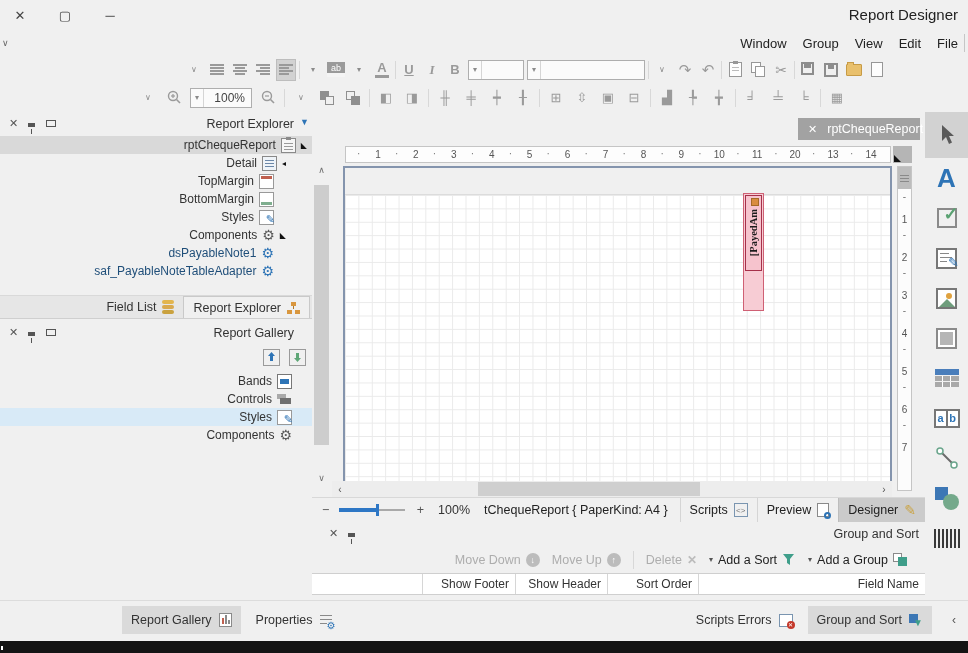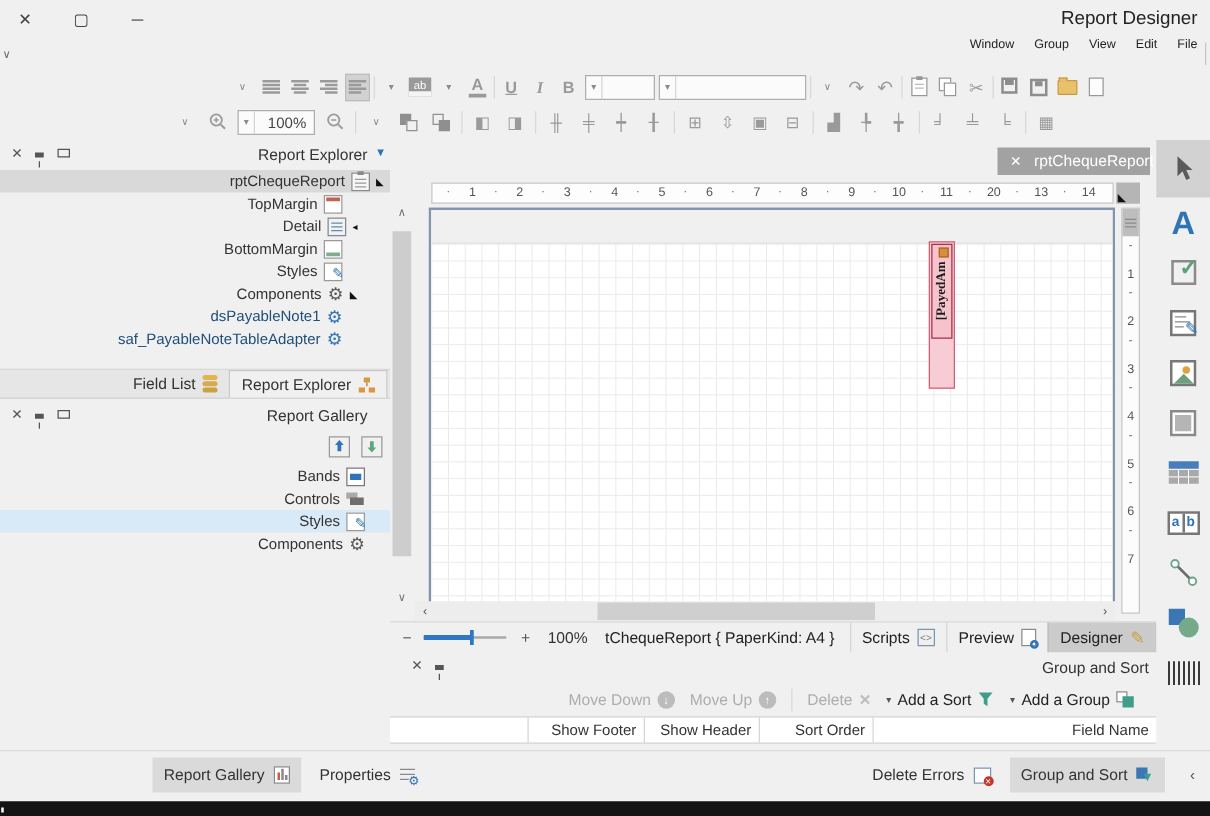--- a/index.html
+++ b/index.html
@@ -6,21 +6,21 @@
 html,body{width:968px;height:653px}
 body{position:relative;background:#f0f0f0;font-family:"Liberation Sans",sans-serif;font-size:12px;color:#333;overflow:hidden}
 .abs{position:absolute}
 .sep{width:1px;height:18px;background:#d8d8d8;flex:0 0 1px}
 .glyph{color:#9a9a9a;font-size:14px;line-height:1}
 
 .titlebar{left:0;top:0;width:968px;height:30px}
 .winbtn{position:absolute;top:5px;width:20px;height:20px;display:flex;align-items:center;justify-content:center;color:#444;font-size:13px;cursor:default}
 .title-text{position:absolute;right:10px;top:6px;font-size:15px;color:#222}
 .menubar{left:0;top:30px;width:968px;height:26px}
-.menu-items{position:absolute;right:10px;top:0;height:26px;display:flex;gap:16px;font-size:10px;color:#222}
+.menu-items{position:absolute;right:10px;top:0;height:26px;display:flex;align-items:center;gap:16px;font-size:13px;color:#222}
 .menu-sep{position:absolute;right:3px;top:4px;width:1px;height:18px;background:#c6c6c6}
 .ov-chev{position:absolute;left:2px;top:8px;color:#666;font-size:9px}
 
 .toolbar{height:27px;display:flex;align-items:center;gap:3px}
 .tb1{left:184px;top:56px;width:784px}
 .tb2{left:138px;top:84px;width:830px;gap:6px}
 .tbi{height:22px;min-width:20px;display:flex;align-items:center;justify-content:center;color:#9a9a9a;font-size:13px;flex:0 0 auto}
 .tbi.sel{background:#d2d2d2;border:1px solid #bdbdbd}
 .bars{width:14px;height:11px;display:flex;flex-direction:column;justify-content:space-between}
 .bars i{height:2px;background:#9a9a9a;display:block}
@@ -306,34 +306,34 @@
     <div class="tree-row selrow" style="padding-right:5px">
       <span>rptChequeReport</span>
       <span class="ti15" style="border:1px solid #8a8a8a;background:#f6f6f6">
           <span style="position:absolute;left:4px;top:-2px;width:5px;height:3px;background:#8a8a8a"></span>
           <span style="position:absolute;left:2px;top:4px;right:2px;height:1px;background:#9a9a9a"></span>
           <span style="position:absolute;left:2px;top:7px;right:2px;height:1px;background:#9a9a9a"></span>
           <span style="position:absolute;left:2px;top:10px;right:2px;height:1px;background:#9a9a9a"></span>
         </span>
       <span class="exp-arrow">◣</span>
     </div>
-    <div class="tree-row" style="padding-right:38px">
-      <span>TopMargin</span>
-      <span class="ti15" style="border:1px solid #999;background:#fff">
-          <span style="position:absolute;left:1px;top:1px;right:1px;height:3px;background:#c0604f"></span>
-        </span>
-    </div>
     <div class="tree-row" style="padding-right:26px">
       <span>Detail</span>
       <span class="ti15" style="border:1px solid #888;background:#eef3f8">
           <span style="position:absolute;left:2px;top:3px;right:2px;height:1px;background:#6b87a8"></span>
           <span style="position:absolute;left:2px;top:6px;right:2px;height:1px;background:#6b87a8"></span>
           <span style="position:absolute;left:2px;top:9px;right:2px;height:1px;background:#6b87a8"></span>
         </span>
       <span class="exp-arrow">◂</span>
+    </div>
+    <div class="tree-row" style="padding-right:38px">
+      <span>TopMargin</span>
+      <span class="ti15" style="border:1px solid #999;background:#fff">
+          <span style="position:absolute;left:1px;top:1px;right:1px;height:3px;background:#c0604f"></span>
+        </span>
     </div>
     <div class="tree-row" style="padding-right:38px">
       <span>BottomMargin</span>
       <span class="ti15" style="border:1px solid #999;background:#fff">
           <span style="position:absolute;left:1px;bottom:1px;right:1px;height:3px;background:#7fae8f"></span>
         </span>
     </div>
     <div class="tree-row" style="padding-right:38px">
       <span>Styles</span>
       <span class="ti15" style="border:1px solid #999;background:#fff">
@@ -648,21 +648,21 @@
       <span style="position:relative;display:inline-block;width:14px;height:13px">
           <i style="position:absolute;left:0;top:1px;width:12px;height:1.5px;background:#8a8a8a"></i>
           <i style="position:absolute;left:0;top:5px;width:12px;height:1.5px;background:#8a8a8a"></i>
           <i style="position:absolute;left:0;top:9px;width:7px;height:1.5px;background:#8a8a8a"></i>
           <span style="position:absolute;right:-2px;bottom:-4px;color:#2e74b6;font-size:10px">⚙</span>
         </span>
     </div>
   </div>
   <div style="position:absolute;right:12px;top:5px;display:flex;gap:6px;align-items:center">
     <div class="bt">
-      <span>Delete Errors</span>
+      <span>Scripts Errors</span>
       <span style="position:relative;width:14px;height:13px;border:1px solid #7a95b0;background:#fff;display:inline-block">
           <i style="position:absolute;right:-3px;bottom:-3px;width:8px;height:8px;border-radius:50%;background:#c4392b;color:#fff;font-size:6px;font-style:normal;display:flex;align-items:center;justify-content:center">✕</i>
         </span>
     </div>
     <div class="bt active">
       <span>Group and Sort</span>
       <span style="position:relative;display:inline-block;width:14px;height:13px">
           <i style="position:absolute;left:0;top:0;width:9px;height:9px;background:#3c77b5"></i>
           <i style="position:absolute;right:0;bottom:-1px;font-style:normal;color:#3f9e8a;font-size:10px;line-height:1">▼</i>
         </span>

